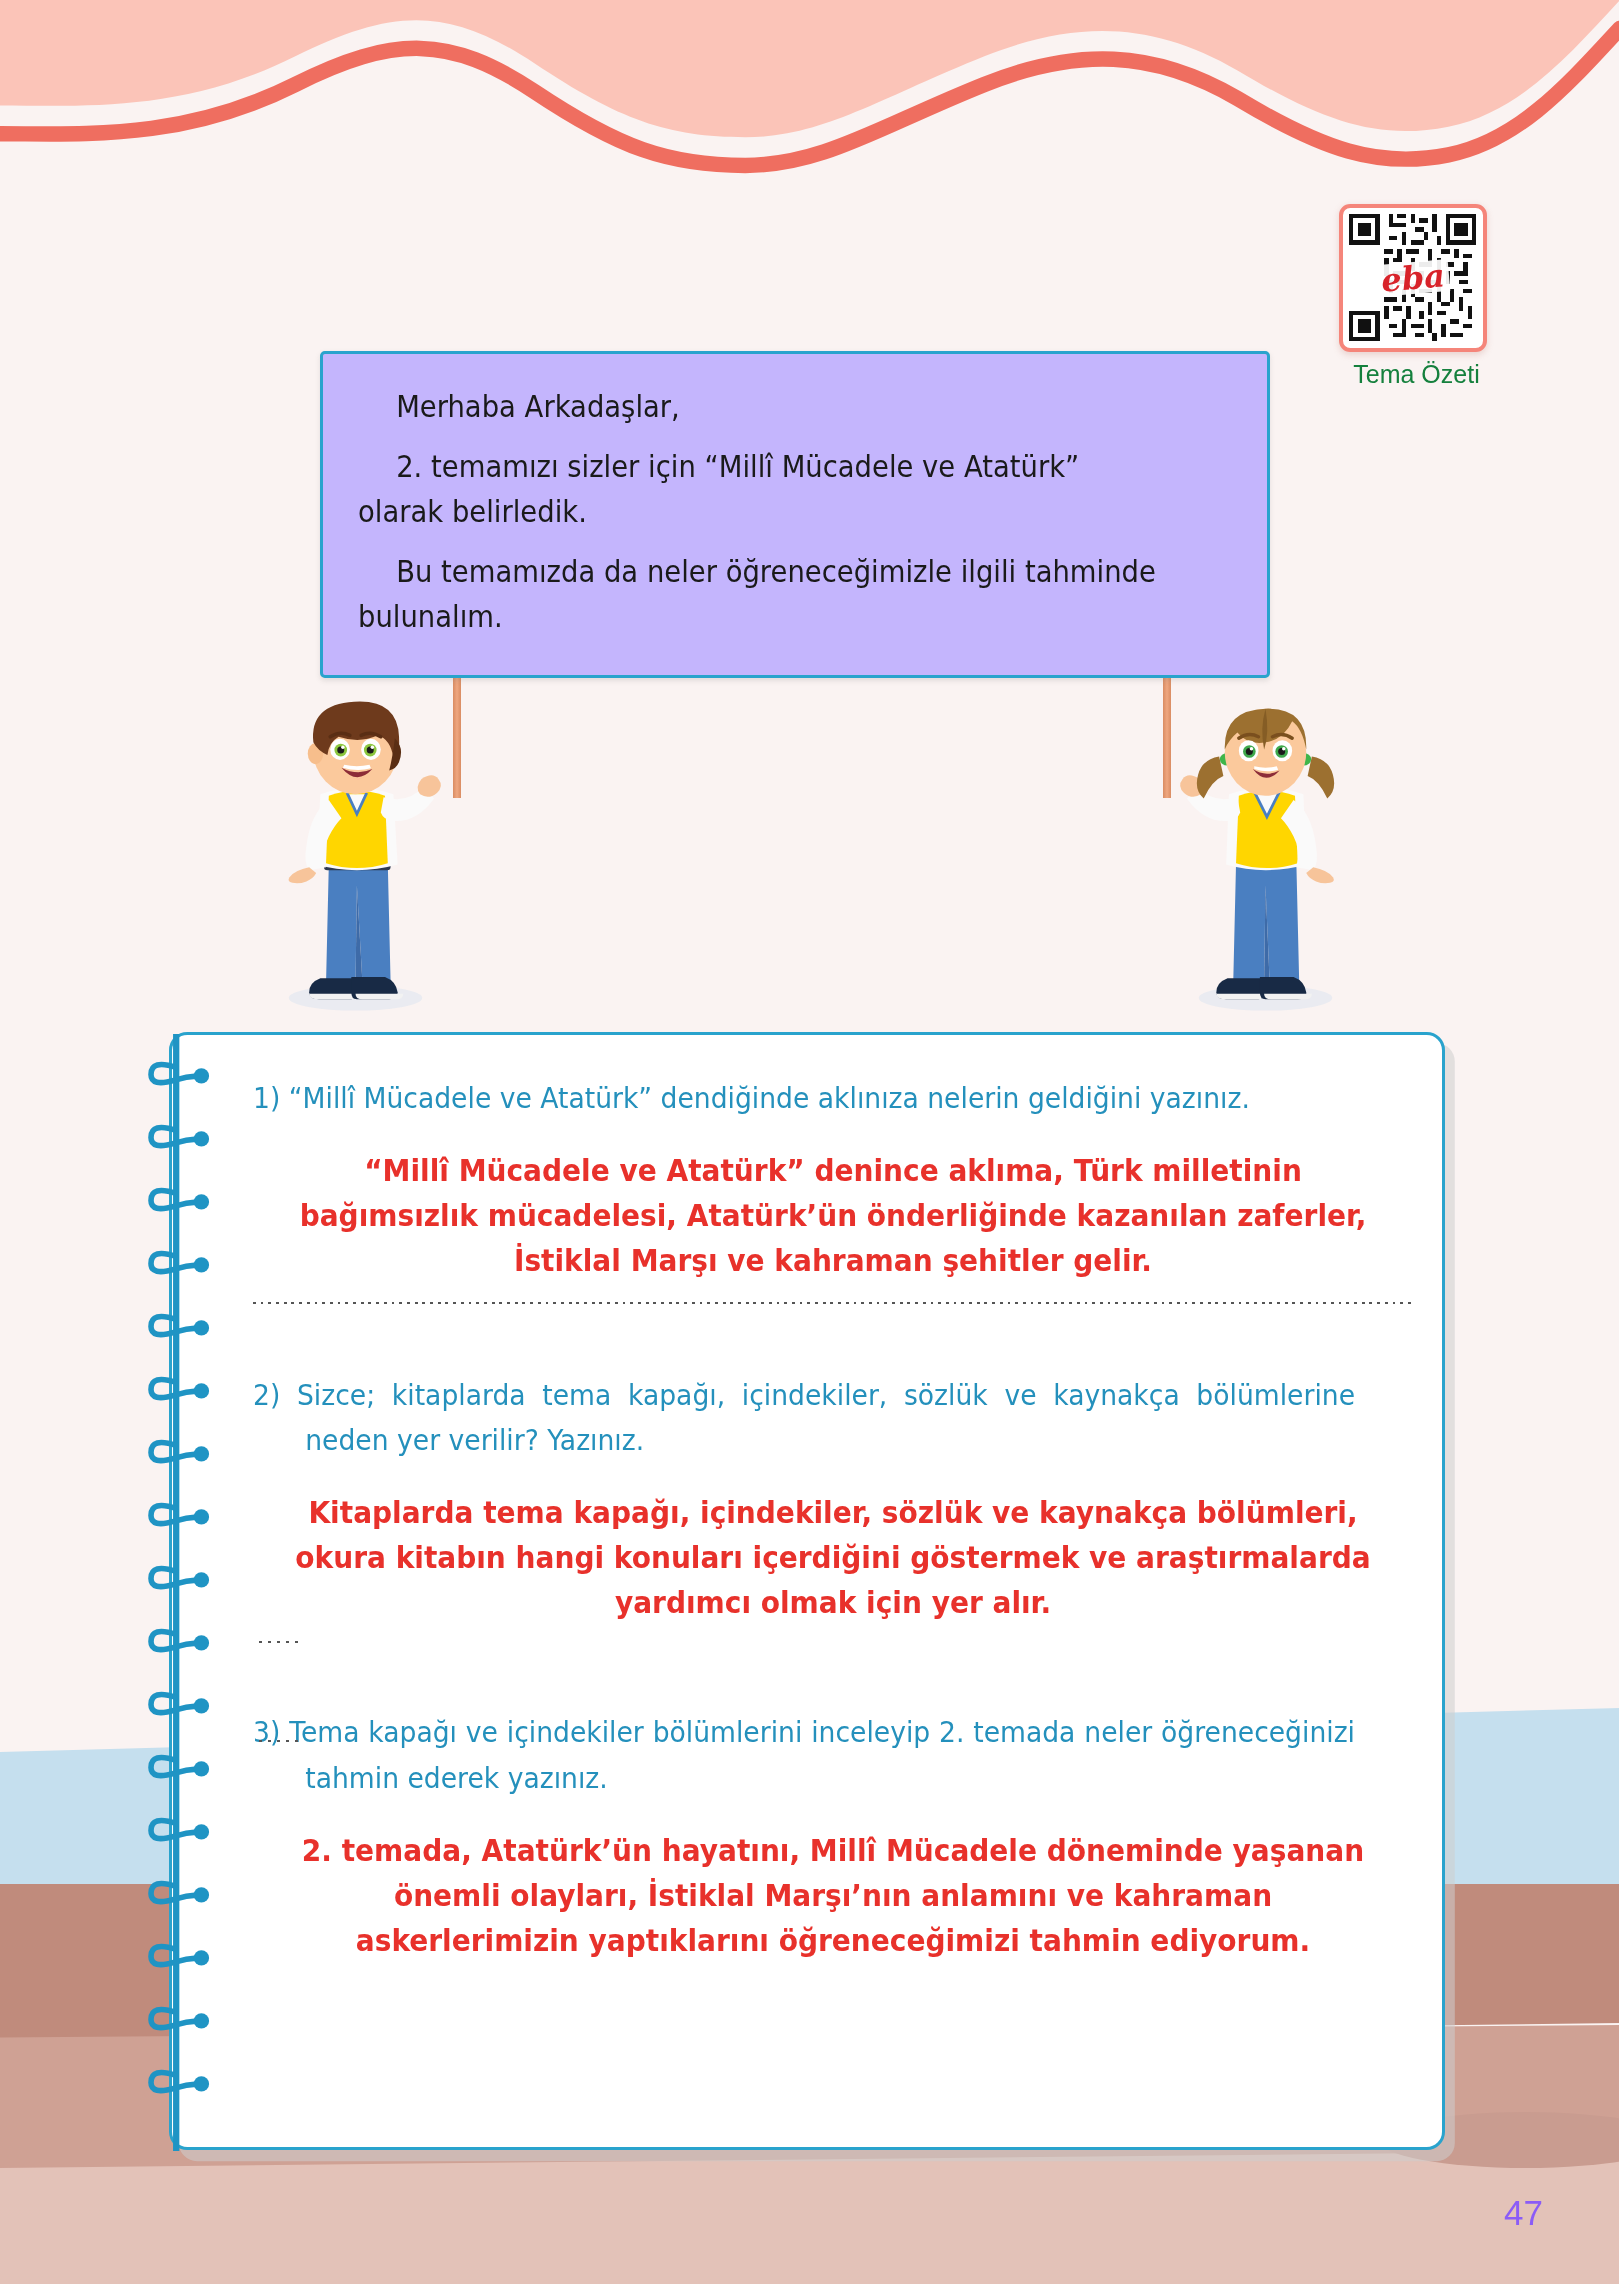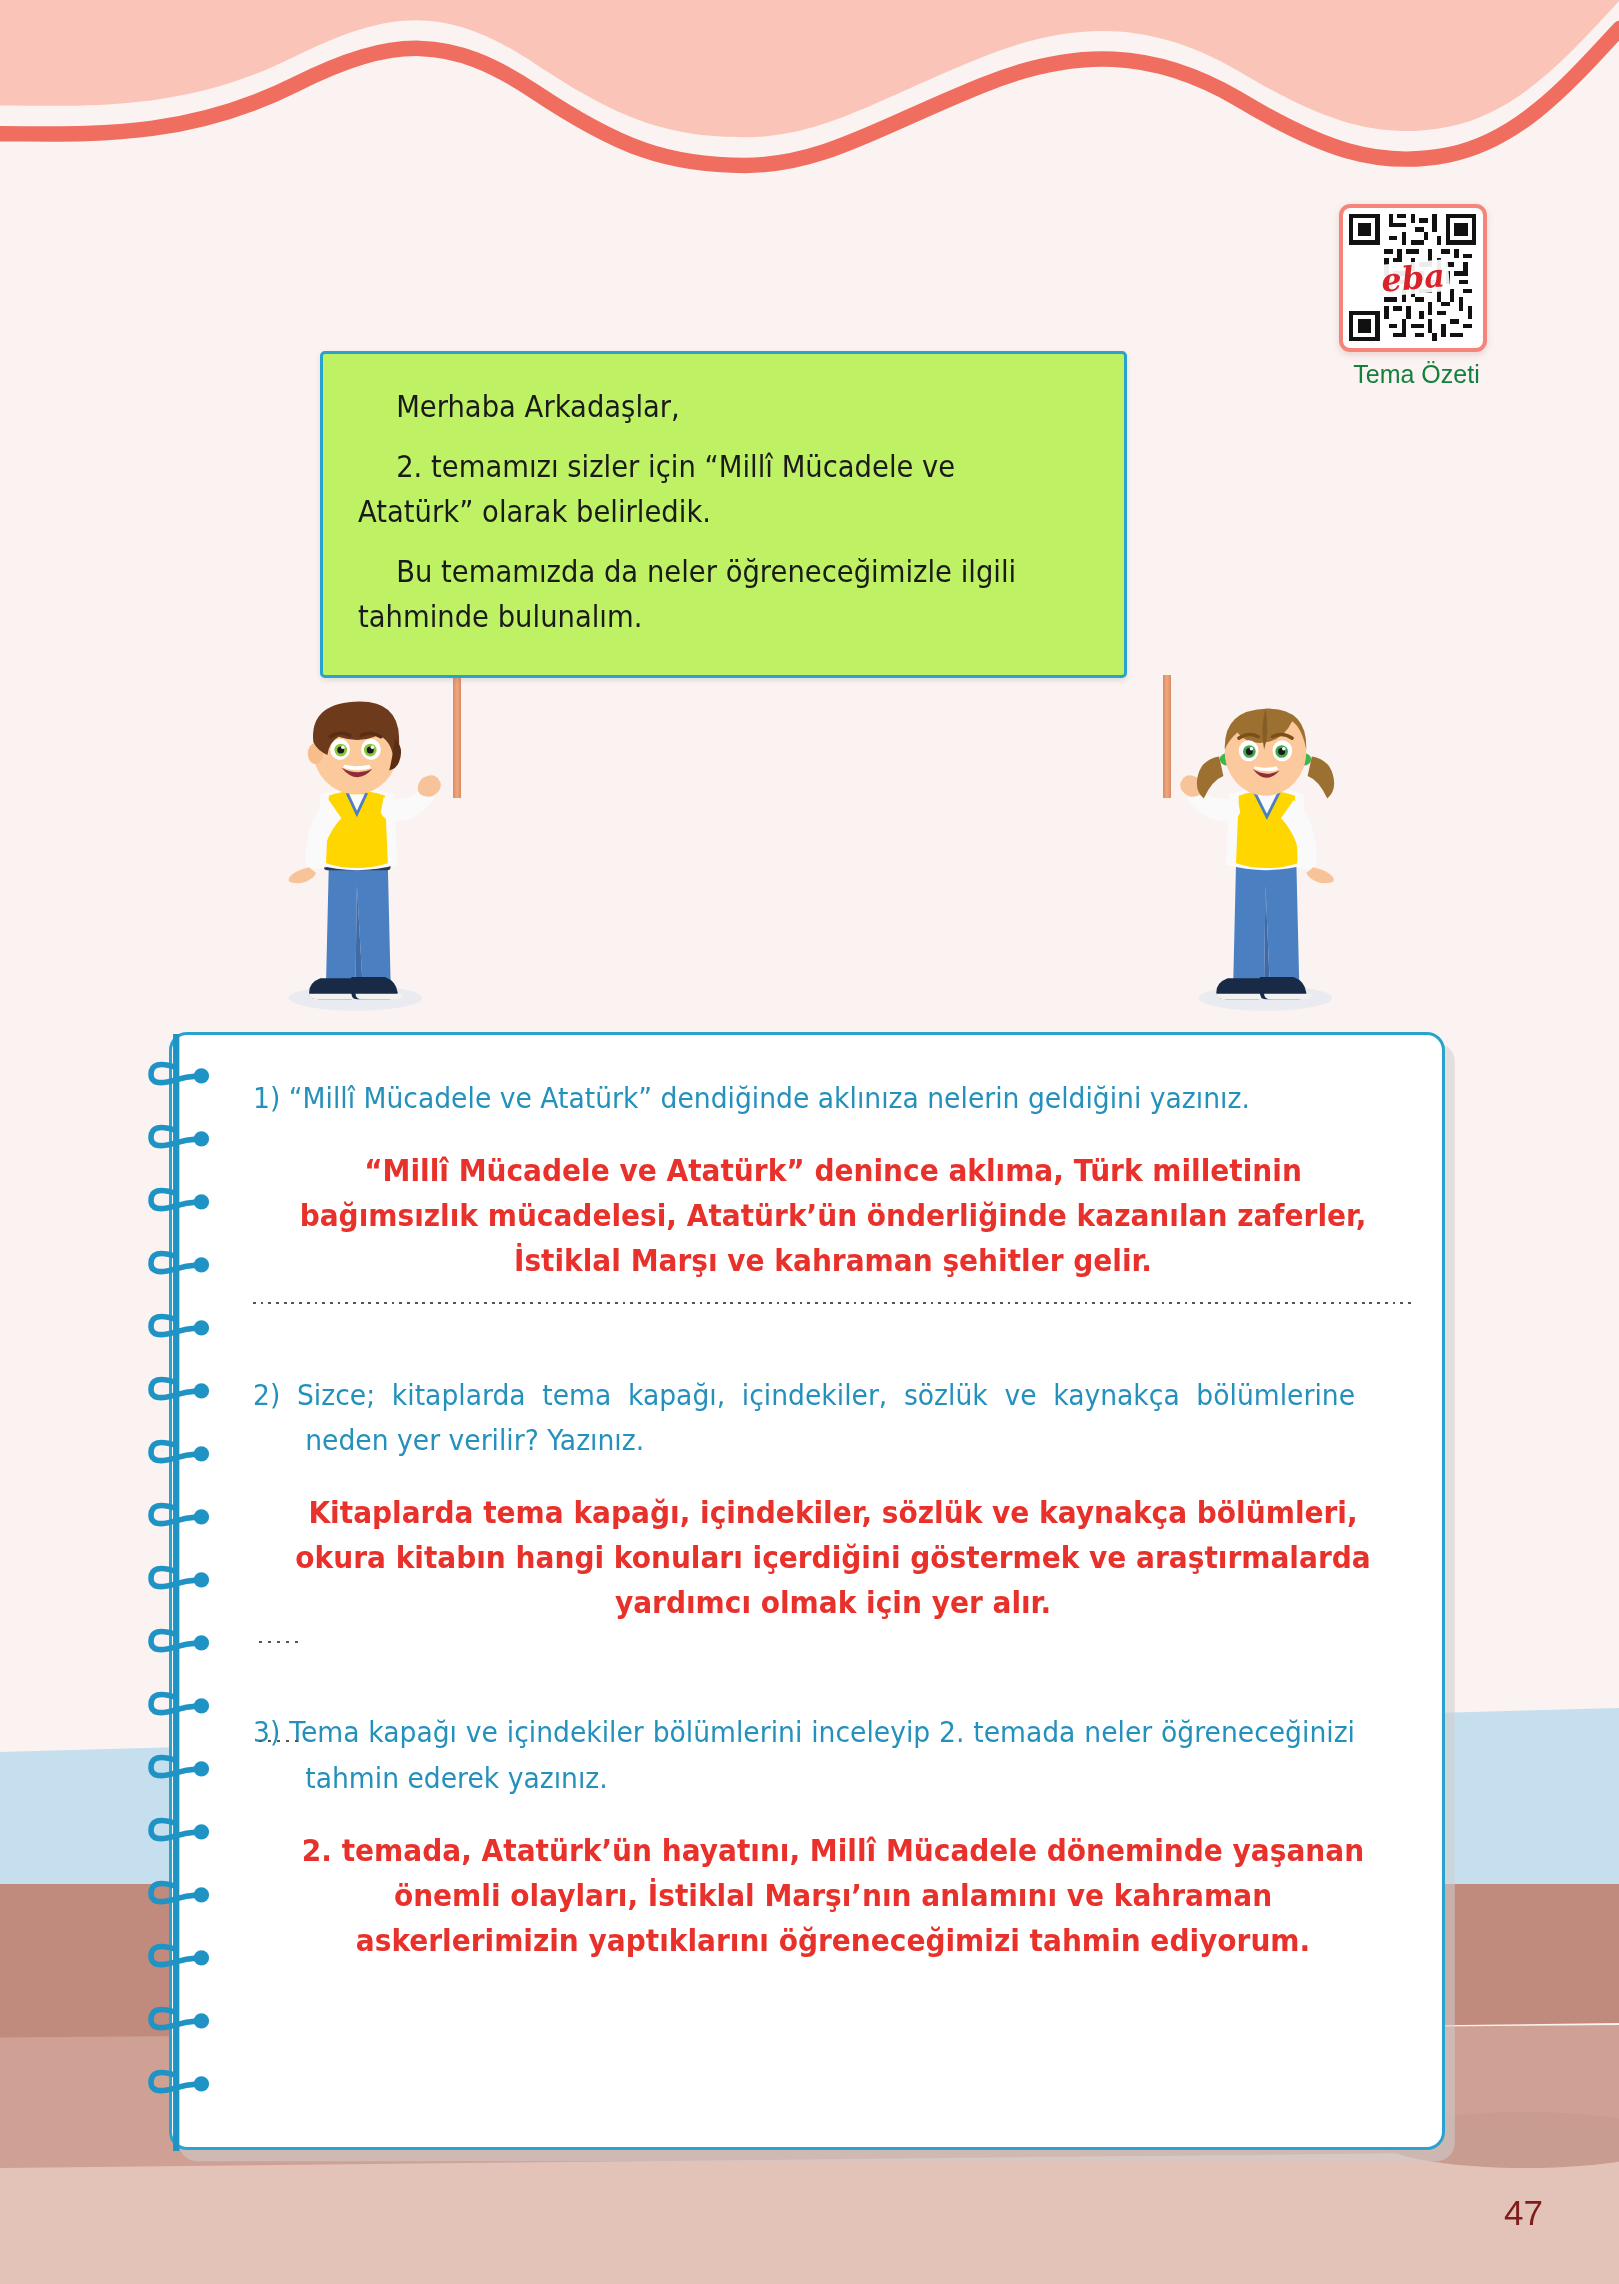--- a/index.html
+++ b/index.html
@@ -140,22 +140,22 @@
     position: absolute; width: 8.4px;
     background: linear-gradient(to right, #D98C63, #EFA780, #D98C63);
     z-index: 4;
   }
   .pole.left  { left: 453px; top: 675px;  height: 123px; }
   .pole.right { left: 1163px; top: 675px; height: 123px; }
 
   .placard {
     position: absolute;
     left: 320px; top: 351px;
-    width: 807px; height: 327px;
-    background: #bef264;
+    width: 950px; height: 327px;
+    background: #c4b5fd;
     border: 3.5px solid #29A3CD;
     border-radius: 4.9px;
     z-index: 5;
     box-shadow: 0 2.8px 4.9px rgba(120,120,120,0.18);
     padding: 31px 44px 4px 35px;
   }
   .placard p {
     font-family: "DejaVu Sans", sans-serif;
     font-size: 29.5px;
     line-height: 1.52;
@@ -228,21 +228,21 @@
       #555 0 2.8px, transparent 2.8px 9.1px);
     z-index: 6;
   }
   .mini-dots.m1 { left: 259px; top: 1641px; }
   .mini-dots.m2 { left: 259px; top: 1740px; }
 
   .page-num {
     position: absolute;
     right: 77px; bottom: 51px;
     font-size: 35px;
-    color: #7f1d1d;
+    color: #8b5cf6;
     font-family: "Liberation Sans", sans-serif;
     z-index: 8;
   }
 </style>
 </head>
 <body>
 
 <div class="page">
 
   <div class="bg-layers">

